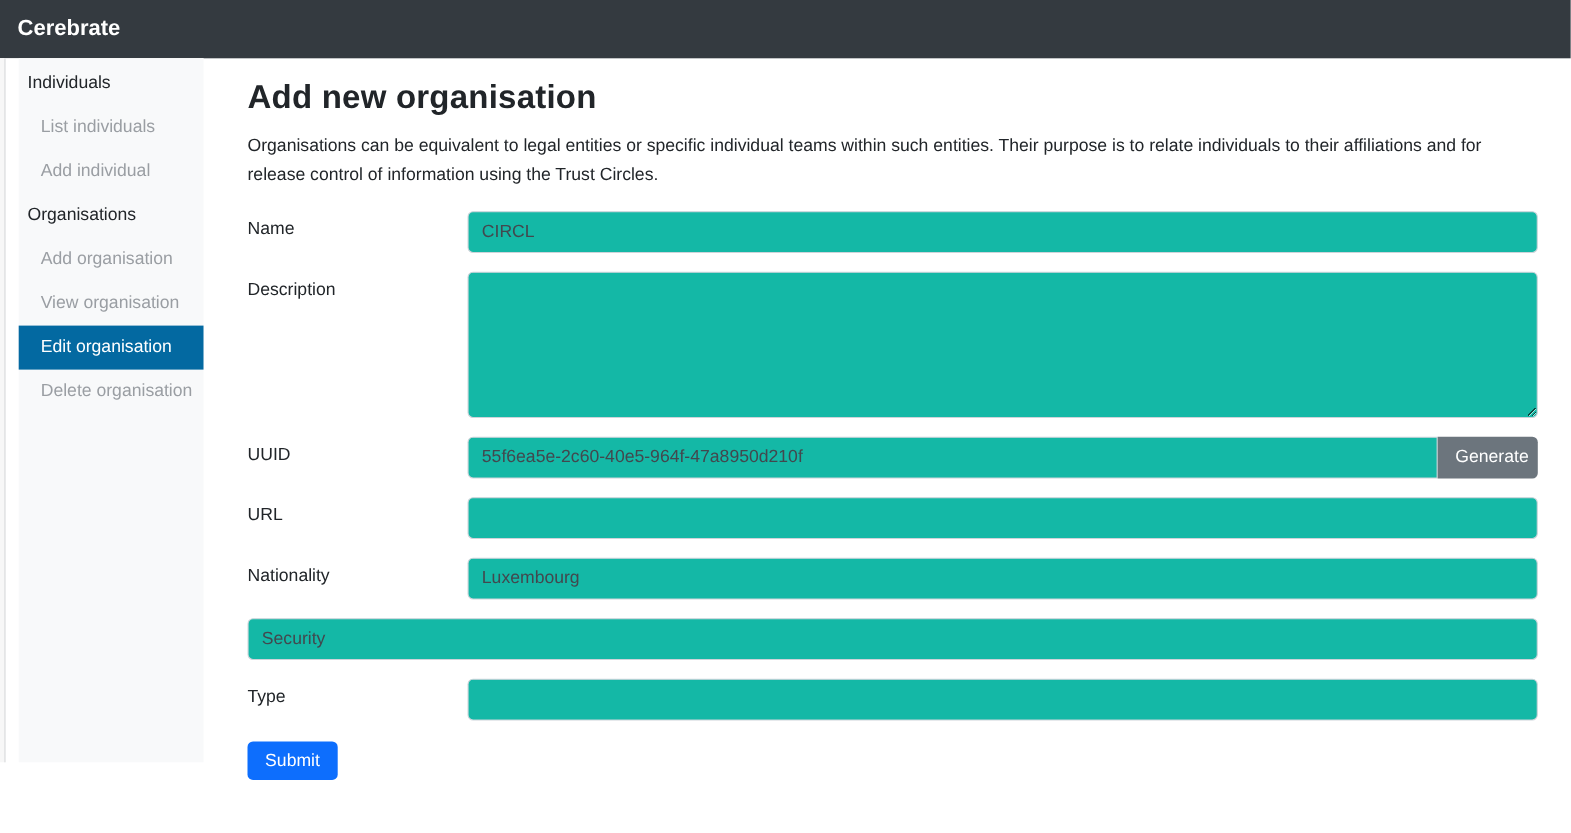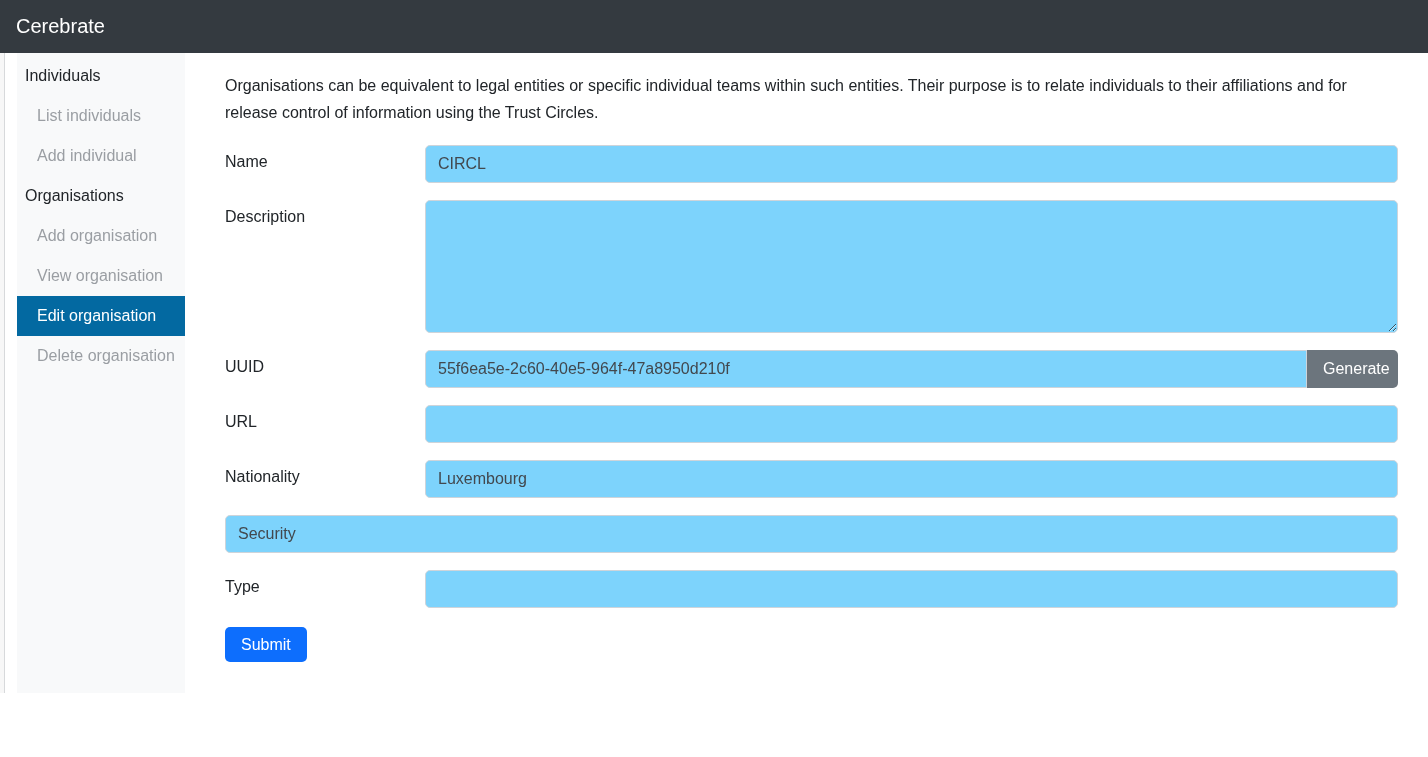--- a/index.html
+++ b/index.html
@@ -19,20 +19,21 @@
     display: flex;
     align-items: center;
     padding: 0 16px;
   }
   .navbar-brand {
     color: #ffffff;
     font-size: 20px;
     margin-right: 0;
     text-decoration: none;
     cursor: pointer;
+    font-weight: bold;
   }
   .navbar-nav {
     display: flex;
     align-items: center;
     list-style: none;
     margin: 0; padding: 0;
   }
   .nav-item {
     color: #9aa0a5;
     font-size: 16px;
@@ -122,21 +123,21 @@
   }
   .control-col { flex: 1 1 auto; }
   .form-control {
     display: block;
     width: 100%;
     height: 38px;
     padding: 6px 12px;
     font-size: 16px;
     font-family: "Liberation Sans", sans-serif;
     color: #42484e;
-    background: #7dd3fc;
+    background: #14b8a6;
     border: 1px solid #ced4da;
     border-radius: 5px;
     outline: none;
   }
   textarea.form-control {
     height: 133px;
     resize: both;
     line-height: 24px;
   }
   .input-group { display: flex; }
@@ -183,20 +184,21 @@
       <div class="side-item side-link">Add individual</div>
       <div class="side-item side-header">Organisations</div>
       <div class="side-item side-link">Add organisation</div>
       <div class="side-item side-link">View organisation</div>
       <div class="side-item side-link active">Edit organisation</div>
       <div class="side-item side-link">Delete organisation</div>
     </nav>
   </div>
 
   <main class="main">
+    <h2 class="page-title">Add new organisation</h2>
     <p class="page-desc">Organisations can be equivalent to legal entities or specific individual teams within such entities. Their purpose is to relate individuals to their affiliations and for release control of information using the Trust Circles.</p>
 
     <form>
       <div class="form-row">
         <div class="label-col">Name</div>
         <div class="control-col">
           <input type="text" class="form-control" value="CIRCL" style="">
         </div>
       </div>
 

